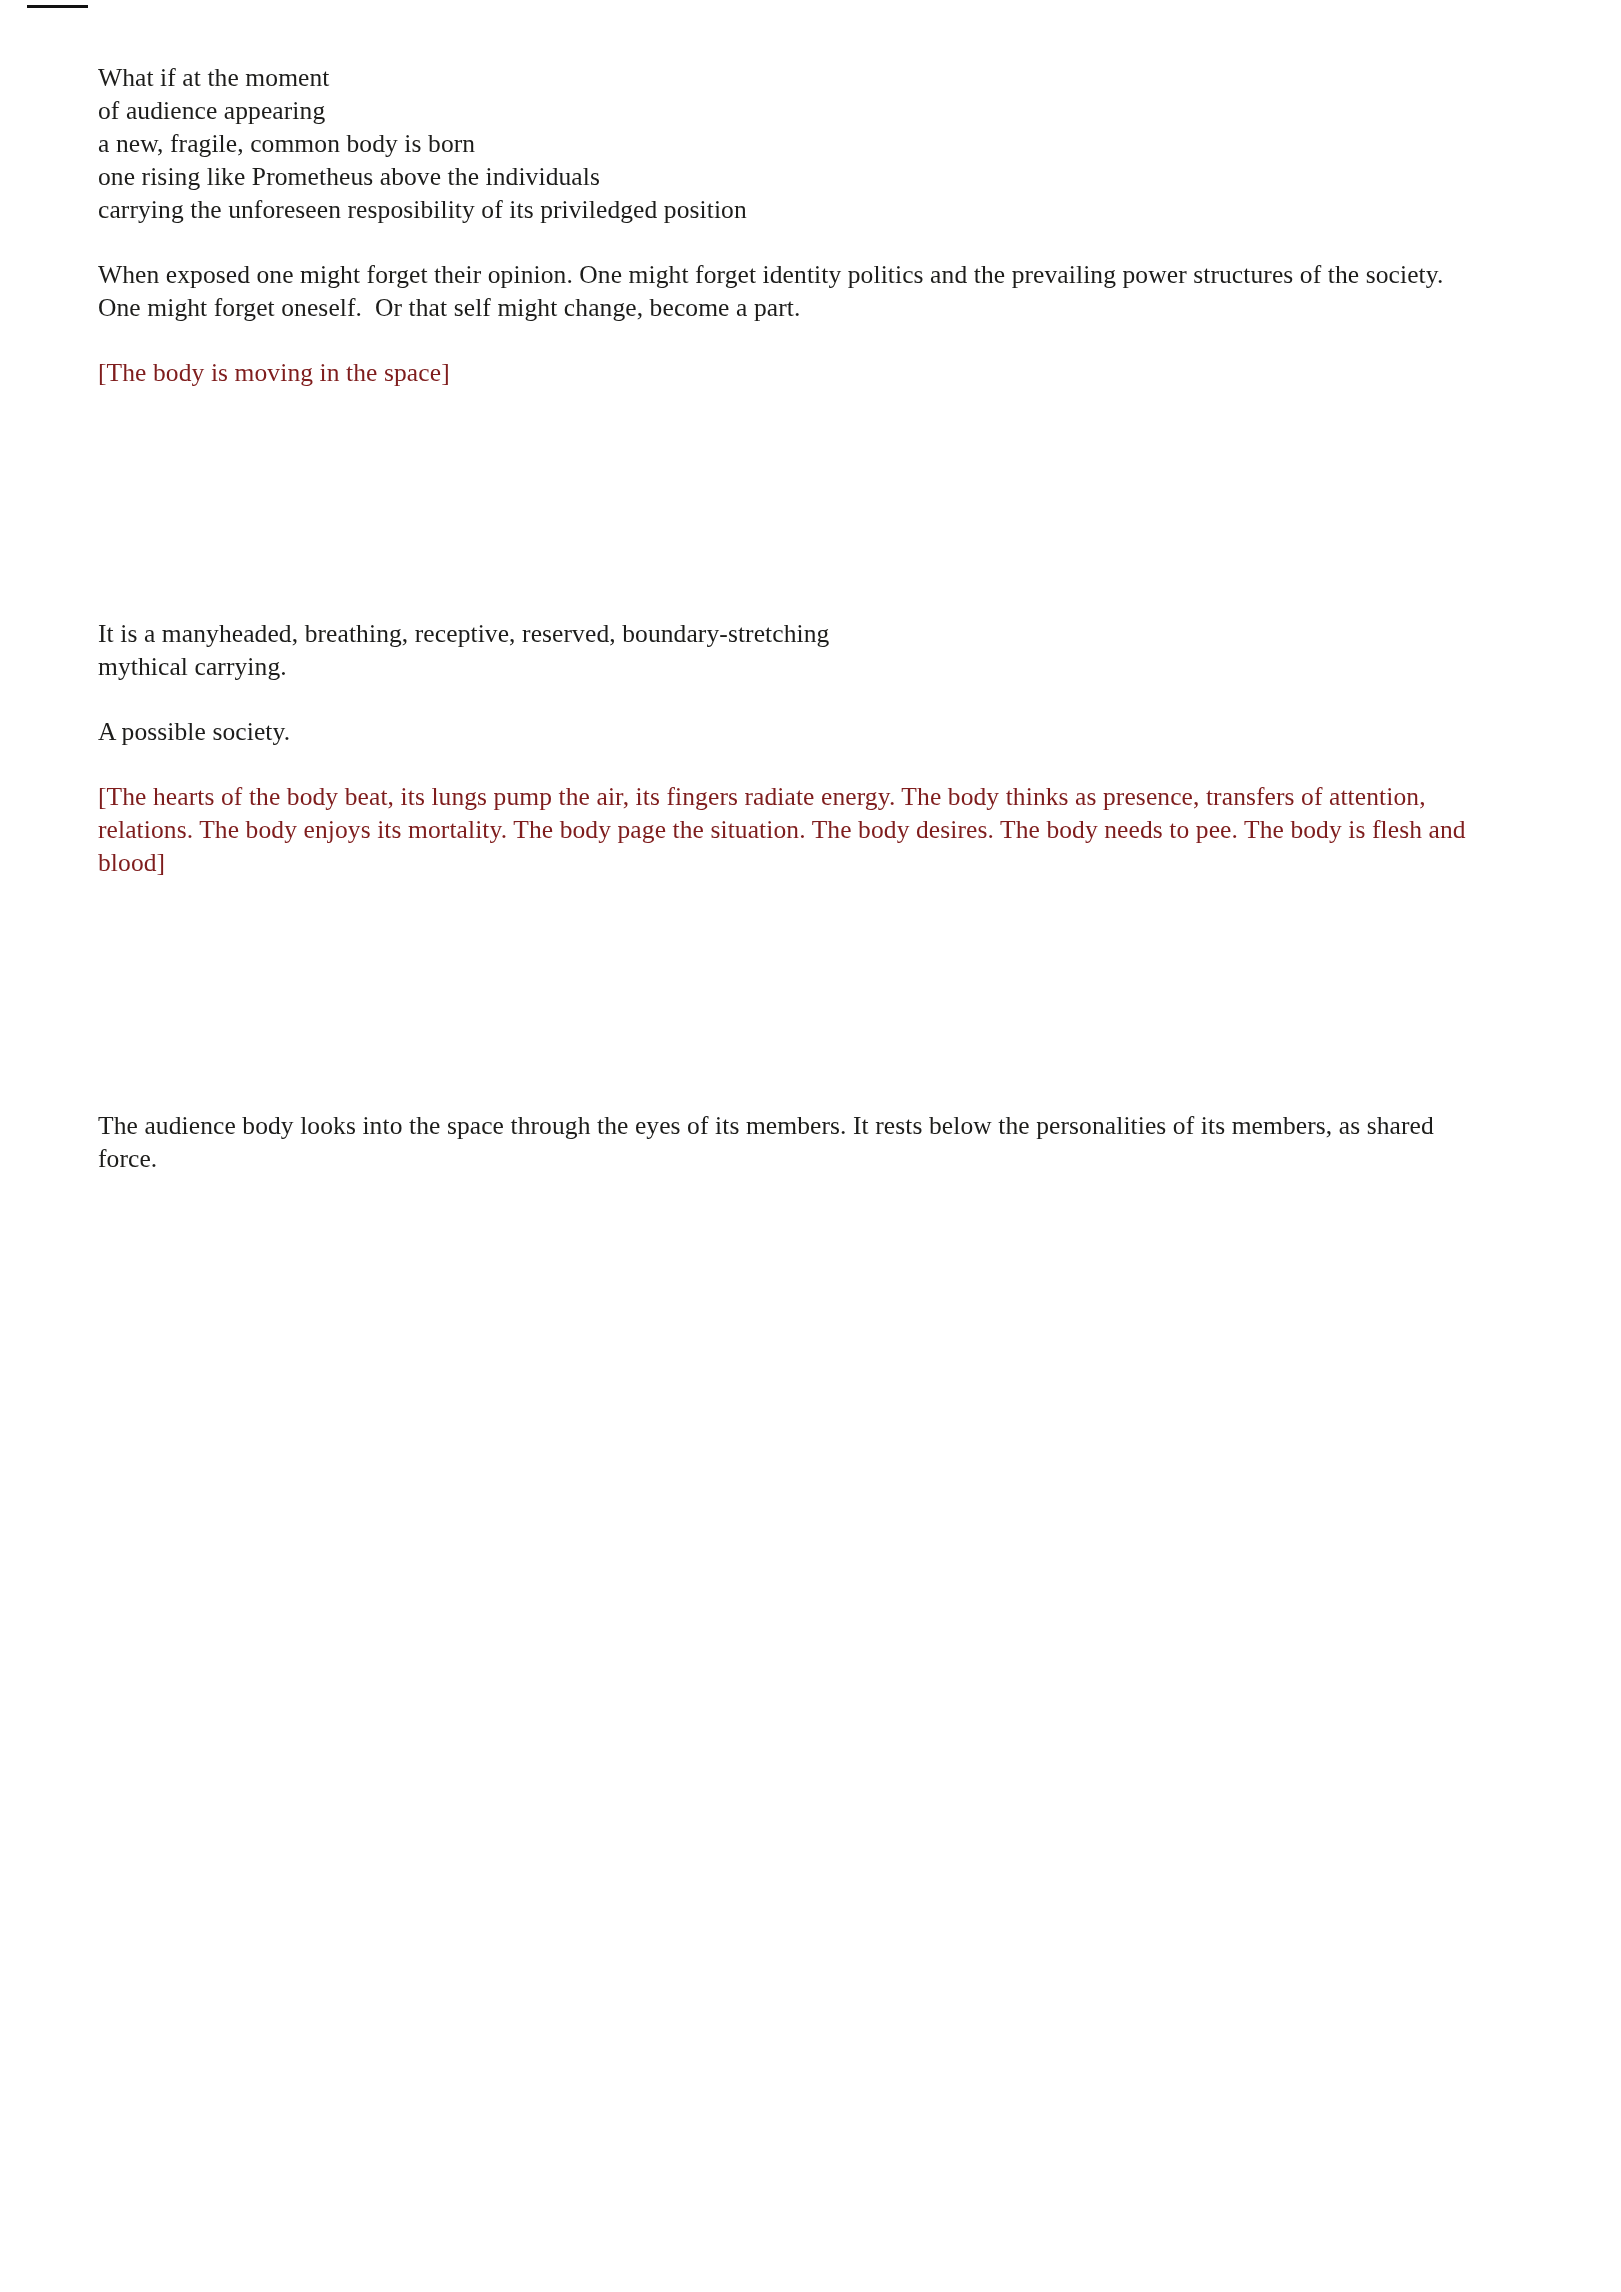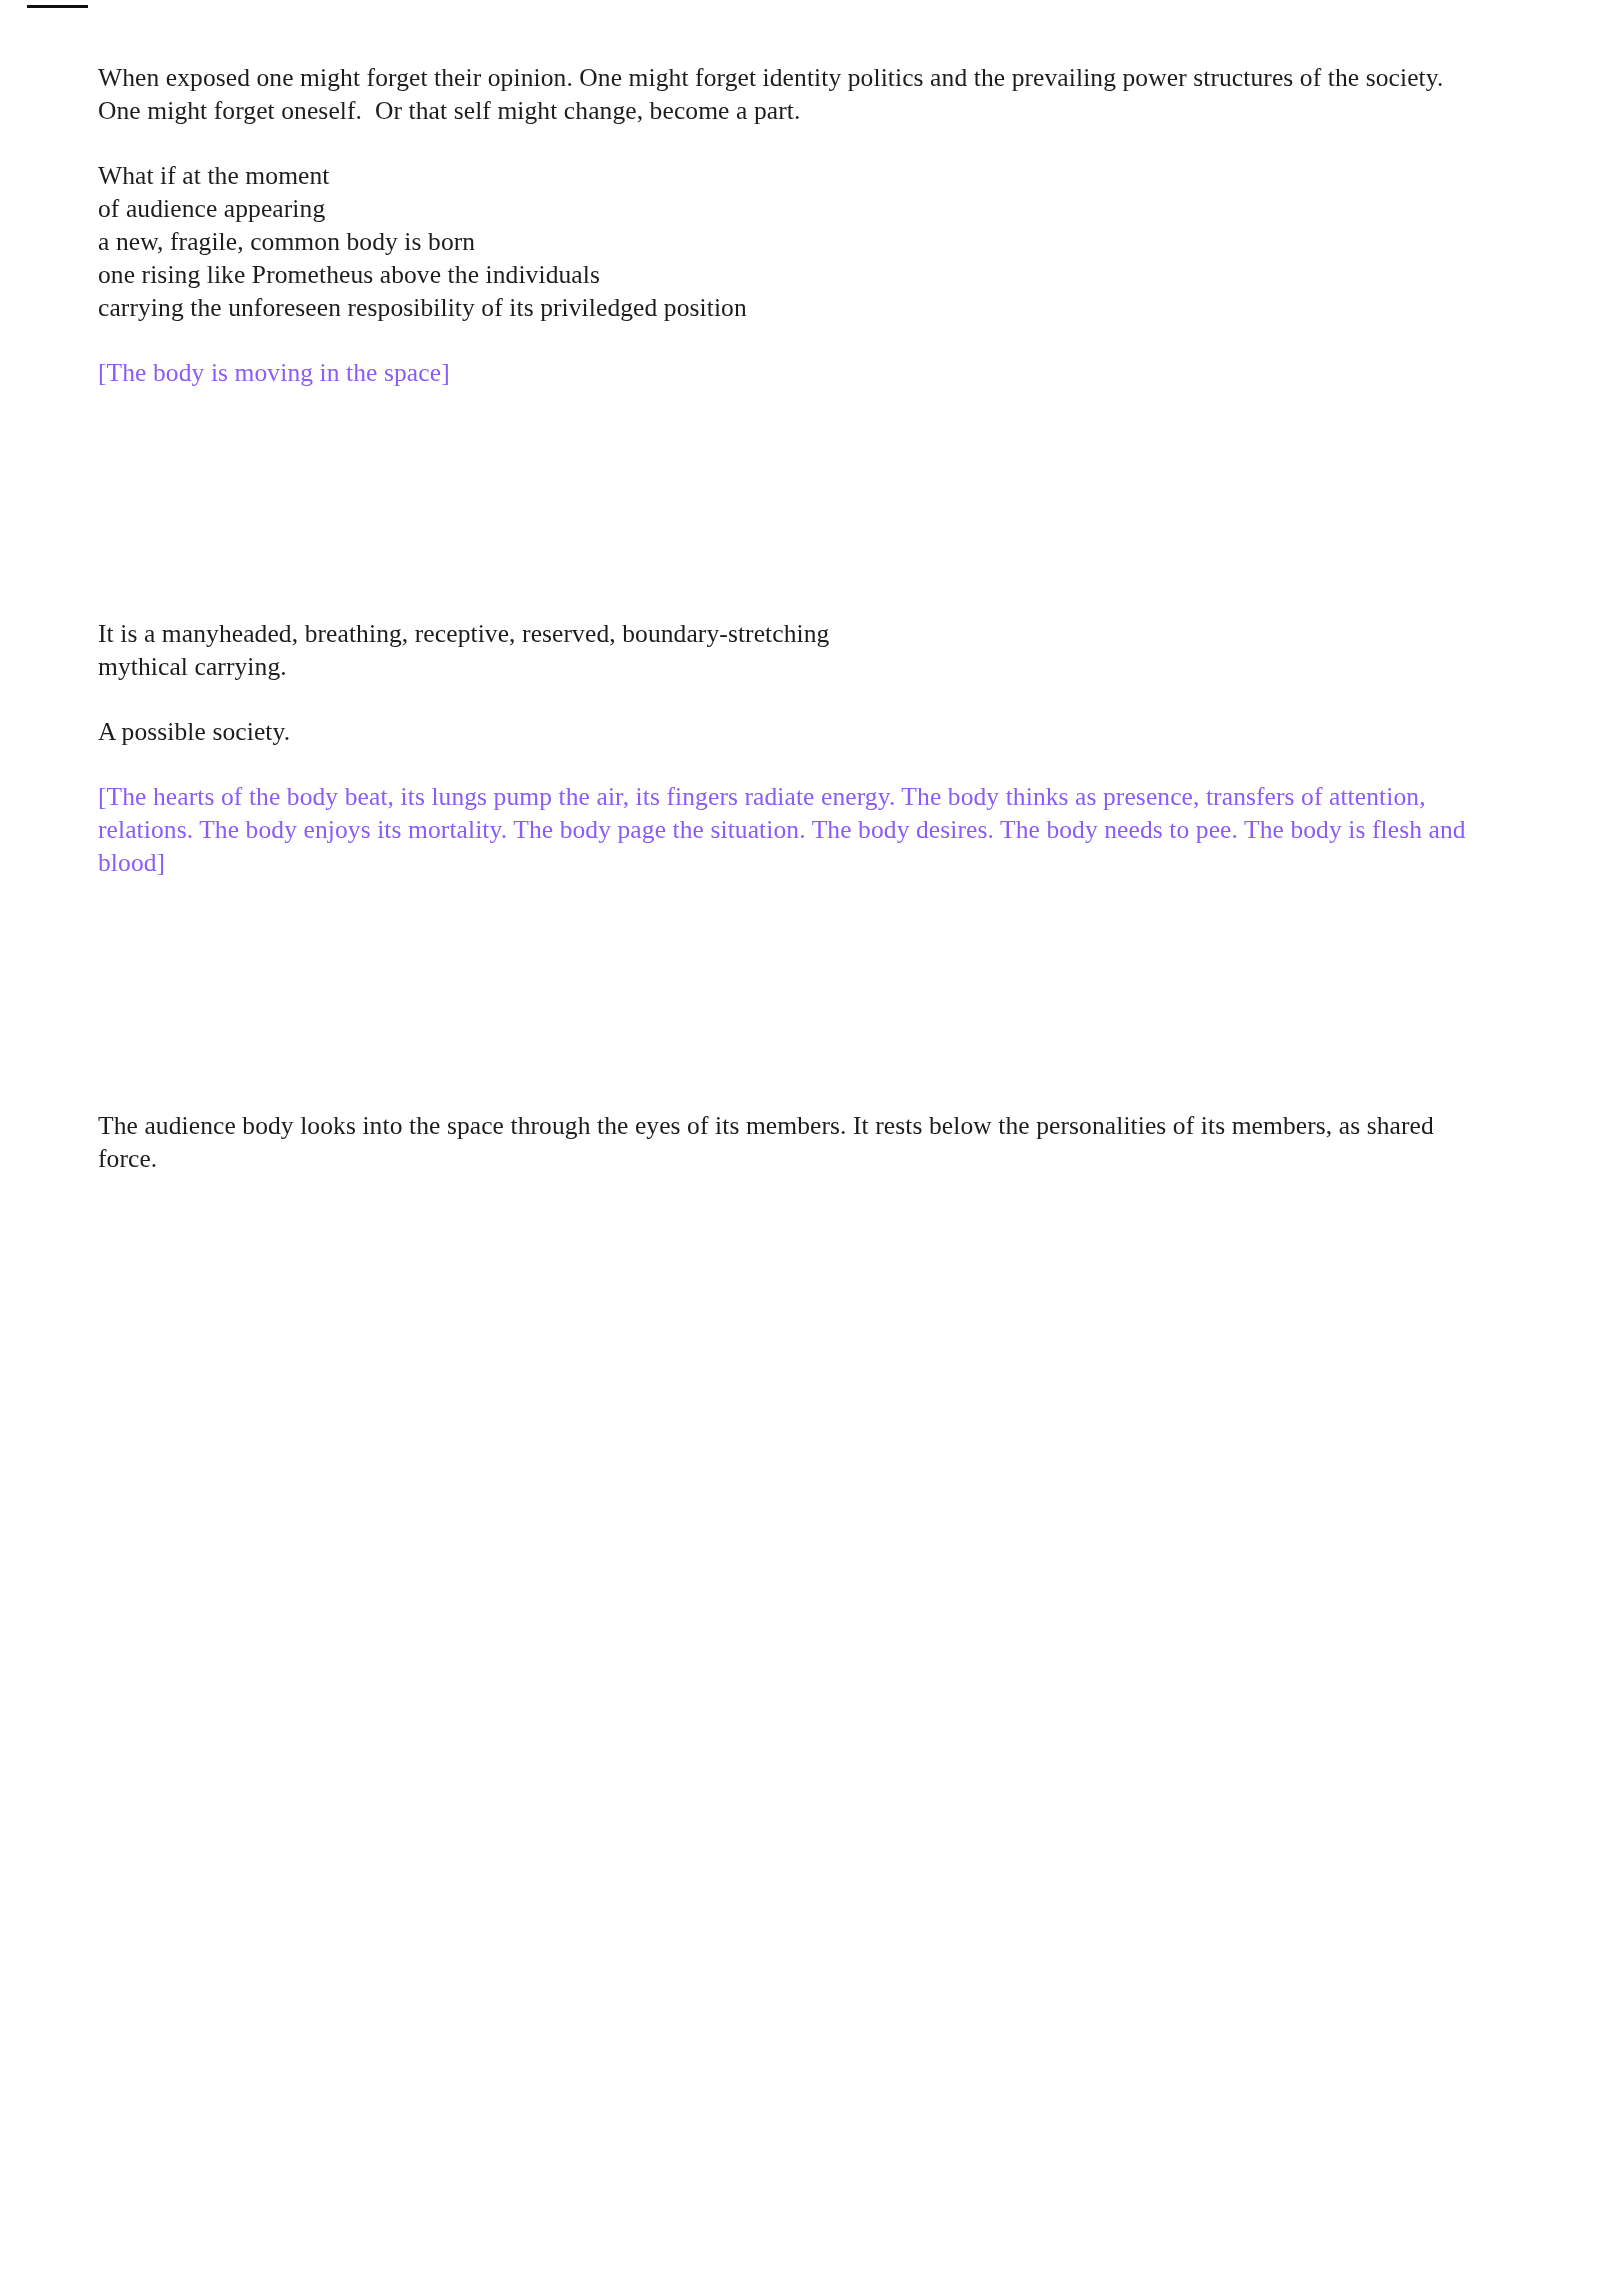--- a/index.html
+++ b/index.html
@@ -28,43 +28,43 @@
   }
   .block {
     font-size: 25.5px;
     line-height: 33px;
     white-space: pre-wrap;
     margin: 0 0 32px 0;
     max-width: 1386px;
     letter-spacing: 0.1px;
   }
   .red {
-    color: #8b5cf6;
+    color: #7f1d1d;
   }
   .spacer-1 {
     height: 196px;
   }
   .spacer-2 {
     height: 198px;
   }
 </style>
 </head>
 <body>
 
 <div class="page">
 
   <div class="corner-mark"></div>
 
-  <div class="block">When exposed one might forget their opinion. One might forget identity politics and the prevailing power structures of the society. One might forget oneself.  Or that self might change, become a part.</div>
-
   <div class="block">What if at the moment
 of audience appearing
 a new, fragile, common body is born
 one rising like Prometheus above the individuals
 carrying the unforeseen resposibility of its priviledged position</div>
+
+  <div class="block">When exposed one might forget their opinion. One might forget identity politics and the prevailing power structures of the society. One might forget oneself.  Or that self might change, become a part.</div>
 
   <div class="block red">[The body is moving in the space]</div>
 
   <div class="spacer-1"></div>
 
 
   <div class="block">It is a manyheaded, breathing, receptive, reserved, boundary-stretching
 mythical carrying.</div>
 
   <div class="block">A possible society.</div>

